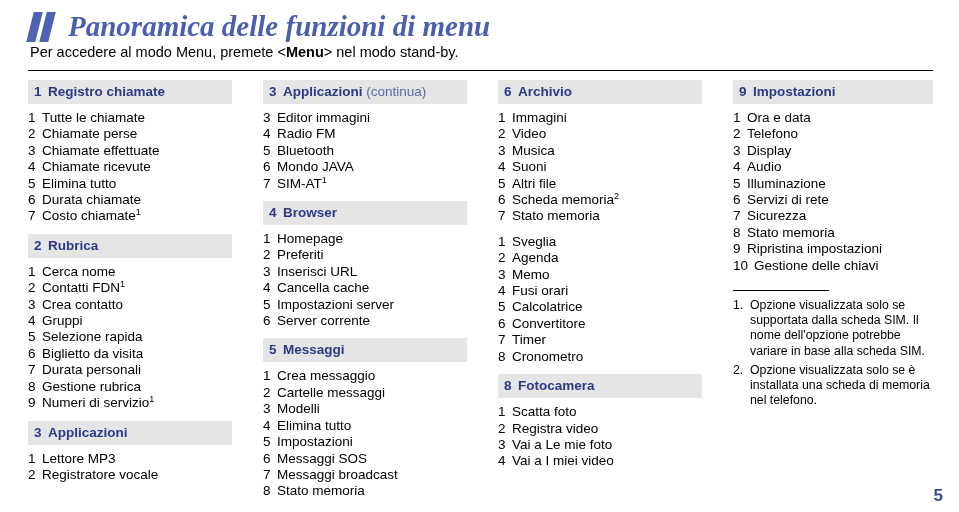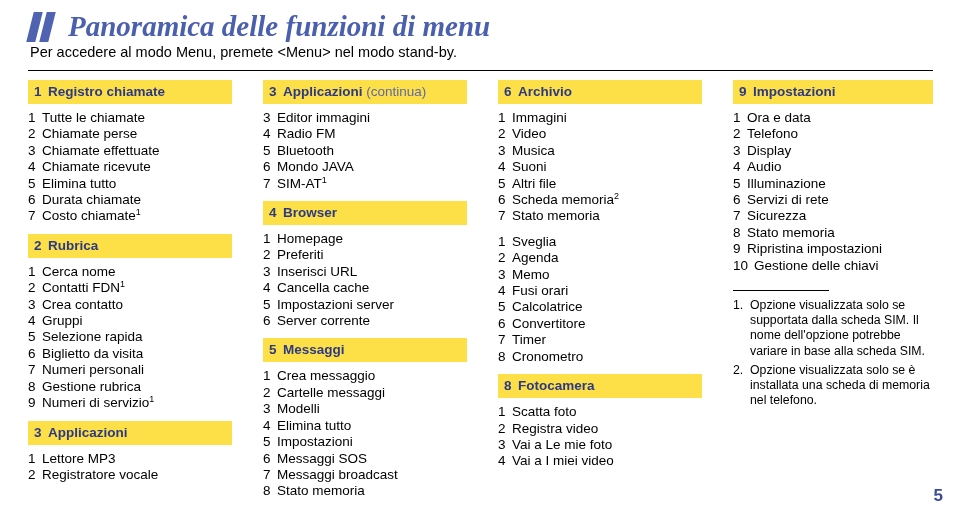--- a/index.html
+++ b/index.html
@@ -67,21 +67,21 @@
 
   .subtitle {
     position: absolute;
     left: 30px;
     top: 43px;
     font-size: 14.5px;
     line-height: 18px;
     color: #000;
     white-space: nowrap;
   }
-  .subtitle b { font-weight: normal; }
+  .subtitle b { font-weight: bold; }
 
   .rule {
     position: absolute;
     left: 28px;
     top: 70px;
     width: 905px;
     height: 1px;
     background: #000000;
   }
 
@@ -97,21 +97,21 @@
     position: absolute;
     top: 0;
     width: 204px;
   }
   .col-1 { left: 0px; }
   .col-2 { left: 235px; }
   .col-3 { left: 470px; }
   .col-4 { left: 705px; width: 200px; }
 
   .sec-head {
-    background: #fde047;
+    background: #e5e5e5;
     color: #2c3a86;
     font-weight: bold;
     font-size: 13.5px;
     line-height: 19px;
     padding: 2px 6px 3px 6px;
     margin: 0 0 6px 0;
     box-sizing: border-box;
     white-space: nowrap;
   }
   .sec-head .num {
@@ -260,21 +260,21 @@
             <li>
               <span class="n">5</span>
               <span class="t">Selezione rapida</span>
             </li>
             <li>
               <span class="n">6</span>
               <span class="t">Biglietto da visita</span>
             </li>
             <li>
               <span class="n">7</span>
-              <span class="t">Numeri personali</span>
+              <span class="t">Durata personali</span>
             </li>
             <li>
               <span class="n">8</span>
               <span class="t">Gestione rubrica</span>
             </li>
             <li>
               <span class="n">9</span>
               <span class="t">Numeri di servizio<sup>1</sup></span>
             </li>
           </ol>

